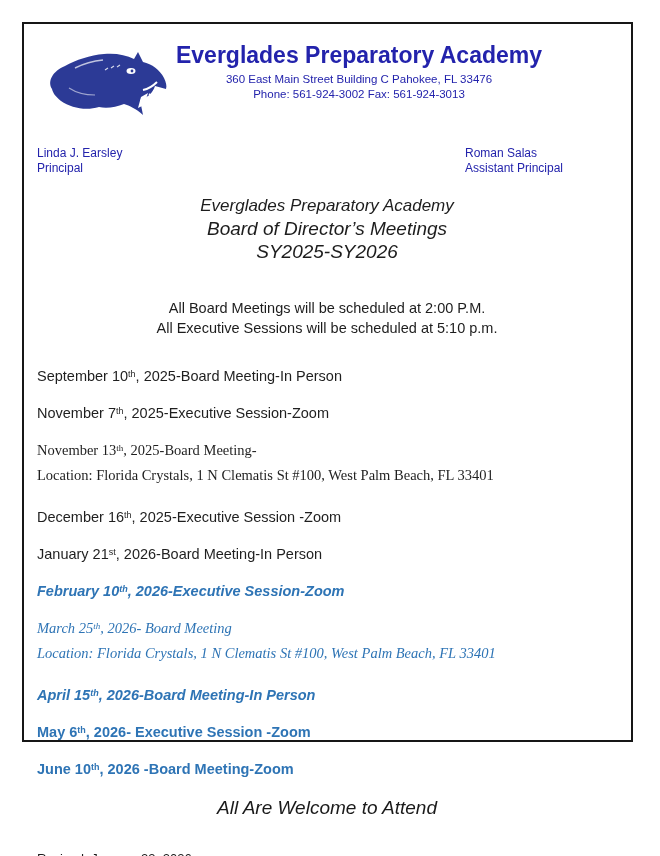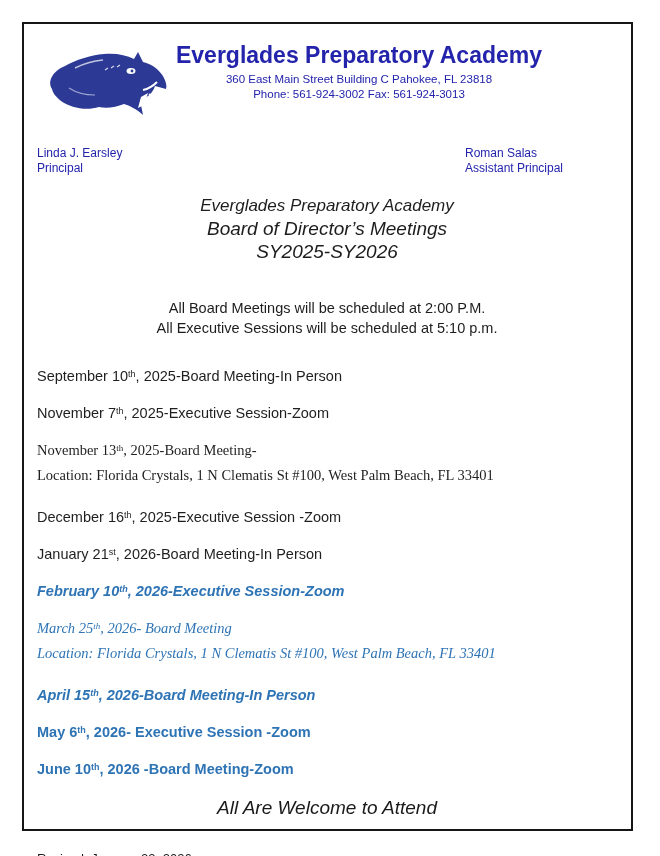--- a/index.html
+++ b/index.html
@@ -1,17 +1,17 @@
 <!DOCTYPE html>
 <html><head>
 <meta charset="utf-8">
 <style>
   html,body{margin:0;padding:0;background:#ffffff;}
   body{width:660px;height:856px;position:relative;font-family:"Liberation Sans",sans-serif;-webkit-font-smoothing:antialiased;}
-  .page-frame{position:absolute;left:22px;top:22px;width:611px;height:809px;border:2px solid #161616;background:#ffffff;box-sizing:border-box;}
+  .page-frame{position:absolute;left:22px;top:22px;width:611px;height:720px;border:2px solid #161616;background:#ffffff;box-sizing:border-box;}
   .content{position:relative;padding:16px 14px 0 13px;height:100%;box-sizing:border-box;}
 
   
   .header{position:relative;min-height:94px;}
   .logo{position:absolute;left:8px;top:6px;width:132px;height:72px;}
   .header-text{text-align:center;padding-left:64px;}
   .school-name{font-size:23px;font-weight:bold;color:#2323AC;line-height:26px;margin:2px 0 4px 0;letter-spacing:0;}
   .addr{font-size:11.5px;color:#2323AC;line-height:15px;}
 
   .principals{display:flex;justify-content:space-between;padding-right:40px;margin-top:10px;}
@@ -54,21 +54,21 @@
           <path d="M112 34 C108 38 103 41 98 42" stroke="#ffffff" stroke-width="2" fill="none"></path>
           <path d="M96 49 L103 45 L99 57 L93 60 Z" fill="#ffffff"></path>
           <path d="M104 46 L110 50" stroke="#ffffff" stroke-width="1.6"></path>
           <path d="M30 20 C38 16 48 13 58 12" stroke="#ffffff" stroke-width="1.4" fill="none" opacity="0.7"></path>
           <path d="M24 40 C30 44 40 47 50 47" stroke="#ffffff" stroke-width="1.2" fill="none" opacity="0.55"></path>
           <path d="M60 22 l3 -2 M66 20 l3 -2 M72 19 l3 -2" stroke="#ffffff" stroke-width="1.2" opacity="0.8"></path>
         </svg>
       </div>
       <div class="header-text">
         <div class="school-name">Everglades Preparatory Academy</div>
-        <div class="addr">360 East Main Street Building C Pahokee, FL 23818</div>
+        <div class="addr">360 East Main Street Building C Pahokee, FL 33476</div>
         <div class="addr">Phone: 561-924-3002 Fax: 561-924-3013</div>
       </div>
     </div>
 
     <div class="principals">
       <div class="principal-block">
         <div>Linda J. Earsley</div>
         <div>Principal</div>
       </div>
       <div class="principal-block right">

